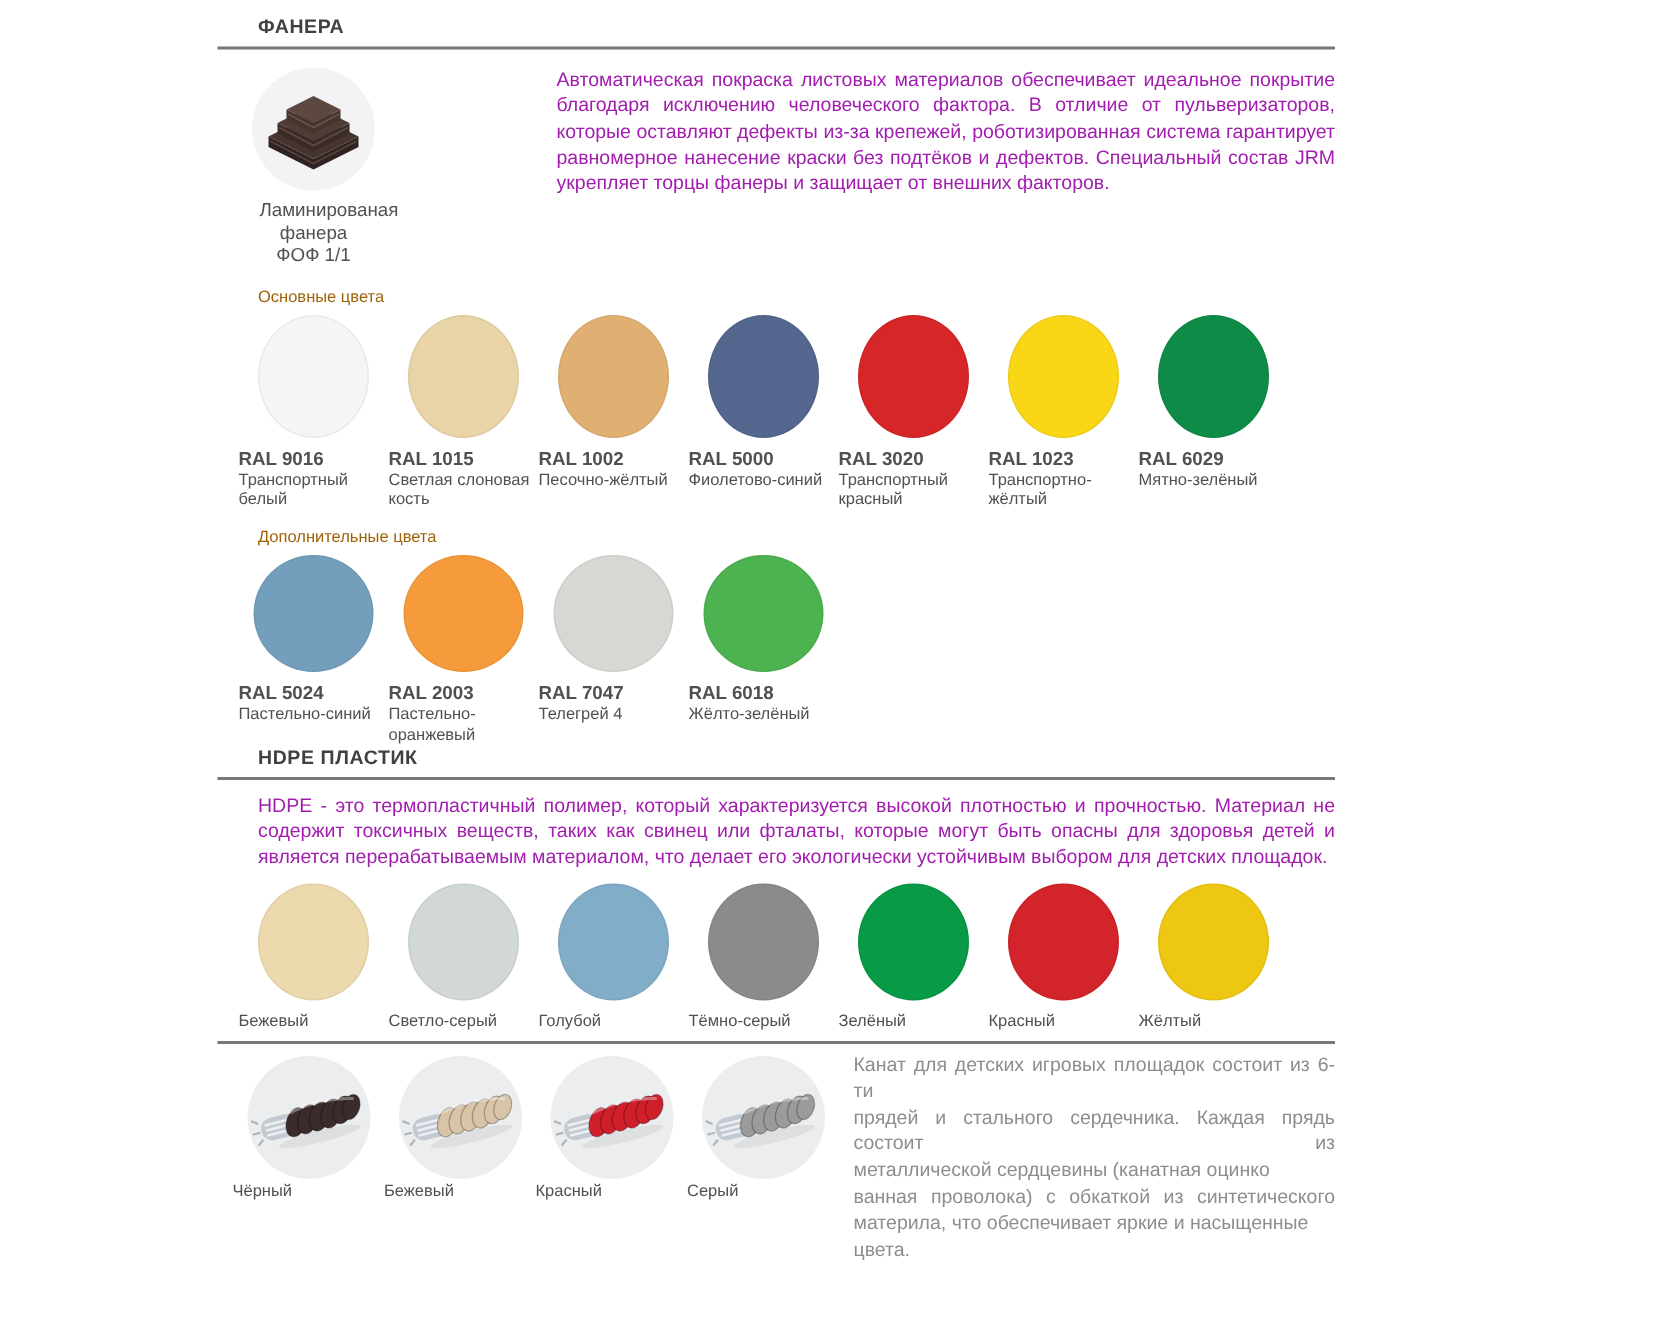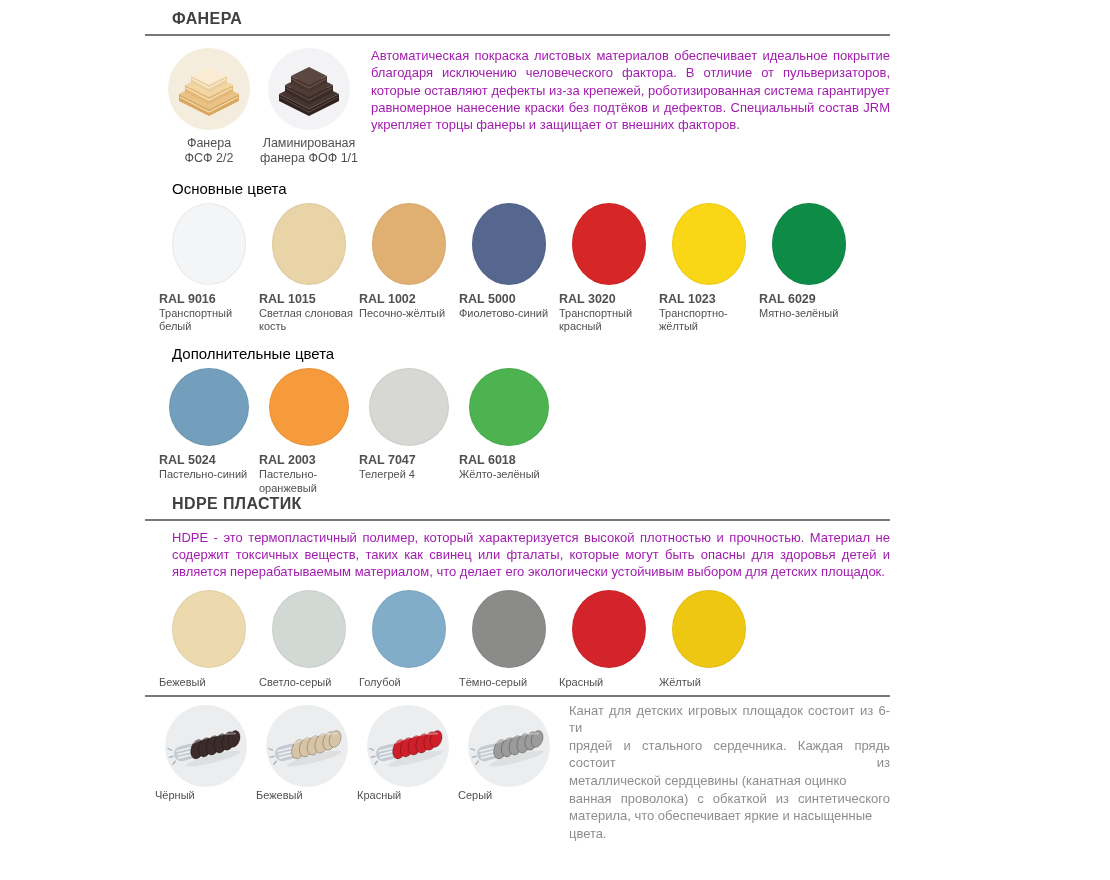--- a/index.html
+++ b/index.html
@@ -1,33 +1,33 @@
 <!DOCTYPE html>
 <html><head>
 <meta charset="utf-8">
 <style>
   html,body{margin:0;padding:0;}
   body{
     width:1110px;height:880px;position:relative;background:#ffffff;
     font-family:"Liberation Sans", sans-serif;overflow:hidden;
   }
   .content{position:absolute;left:145px;top:10px;width:745px;}
-  h2.sec{margin:0 0 0 27px;font-size:16px;font-weight:bold;color:#414042;letter-spacing:.4px;}
+  h2.sec{margin:0 0 0 27px;font-size:13px;font-weight:bold;color:#414042;letter-spacing:.4px;}
   .rule{height:2px;background:#77787b;margin-top:6px;}
   .para{font-size:13px;color:#a21caf;text-align:justify;line-height:1.33;}
   
   .pw-row{display:flex;margin-top:11px;align-items:flex-start;}
   .fig-cells{display:flex;margin-left:14px;width:200px;flex:none;}
   .fig{width:100px;text-align:center;}
   .fig svg{display:block;margin:0 auto;}
   .fig-label{font-size:12.5px;color:#4f5052;line-height:1.2;margin:5px auto 0;}
   .fig:first-child .fig-label{max-width:72px;}
   .pw-para{flex:1;margin-left:12px;}
   
-  .group-label{font-size:15px;color:#000000;margin:14px 0 0 27px;}
+  .group-label{font-size:11px;color:#a16207;margin:14px 0 0 27px;}
   .swatch-row{display:flex;margin-left:14px;margin-top:6px;}
   .cell{width:100px;text-align:left;flex:none;}
   .swatch{margin:0 auto;border-radius:50%;box-shadow:inset 0 0 0 1px rgba(0,0,0,0.05);}
   .swatch.r1{width:74px;height:82px;}
   .swatch.r2{width:80px;height:78px;}
   .swatch.r3{width:74px;height:78px;}
   .ral{font-weight:bold;font-size:12.5px;color:#4f5052;margin-top:7px;}
   .cname{font-size:11px;color:#4f5052;line-height:1.2;margin-top:1px;}
   .cname.single{margin-top:8px;}
   
@@ -49,37 +49,20 @@
 <div class="content">
 
   <h2 class="sec">ФАНЕРА</h2>
   <div class="rule"></div>
 
   <div class="pw-row">
     <div class="fig-cells">
       <div class="fig">
         <span>
           <svg viewBox="0 0 84 84" width="84" height="84" aria-hidden="true">
-            <circle cx="42" cy="42" r="41" fill="#f4eddd"></circle>
-            <polygon points="12,47 42,62 72,47 72,54 42,69 12,54" fill="#d9a860"></polygon>
-            <path d="M13 50 L42 65 L71 50" stroke="#f0dcb4" stroke-width="1.3" fill="none"></path>
-            <polygon points="42,32 72,47 42,62 12,47" fill="#eac285"></polygon>
-            <polygon points="18,38 42,50 66,38 66,45 42,57 18,45" fill="#e3b878"></polygon>
-            <path d="M19 41 L42 53 L65 41" stroke="#f6e5c0" stroke-width="1.3" fill="none"></path>
-            <polygon points="42,26 66,38 42,50 18,38" fill="#f2d6a4"></polygon>
-            <polygon points="24,29 42,38 60,29 60,36 42,45 24,36" fill="#eccf9e"></polygon>
-            <path d="M25 32 L42 41 L59 32" stroke="#faeed4" stroke-width="1.2" fill="none"></path>
-            <polygon points="42,20 60,29 42,38 24,29" fill="#f9ecd2"></polygon>
-          </svg>
-        </span>
-        <div class="fig-label">Фанера ФСФ 2/2</div>
-      </div>
-      <div class="fig">
-        <span>
-          <svg viewBox="0 0 84 84" width="84" height="84" aria-hidden="true">
             <circle cx="42" cy="42" r="41" fill="#f3f3f5"></circle>
             <polygon points="12,47 42,62 72,47 72,54 42,69 12,54" fill="#2f2220"></polygon>
             <path d="M13 50 L42 65 L71 50" stroke="#55423a" stroke-width="1.3" fill="none"></path>
             <polygon points="42,32 72,47 42,62 12,47" fill="#463430"></polygon>
             <polygon points="18,38 42,50 66,38 66,45 42,57 18,45" fill="#3a2b27"></polygon>
             <path d="M19 41 L42 53 L65 41" stroke="#5e4a41" stroke-width="1.3" fill="none"></path>
             <polygon points="42,26 66,38 42,50 18,38" fill="#503c36"></polygon>
             <polygon points="24,29 42,38 60,29 60,36 42,45 24,36" fill="#46342e"></polygon>
             <path d="M25 32 L42 41 L59 32" stroke="#6a544a" stroke-width="1.2" fill="none"></path>
             <polygon points="42,20 60,29 42,38 24,29" fill="#5c4840"></polygon>
@@ -169,20 +152,24 @@
     </div>
     <div class="cell">
       <div class="swatch r3" style="background-color: rgb(130, 173, 201);"></div>
       <div class="cname single">Голубой</div>
     </div>
     <div class="cell">
       <div class="swatch r3" style="background-color: rgb(139, 139, 137);"></div>
       <div class="cname single">Тёмно-серый</div>
     </div>
     <div class="cell">
+      <div class="swatch r3" style="background-color: rgb(8, 154, 71);"></div>
+      <div class="cname single">Зелёный</div>
+    </div>
+    <div class="cell">
       <div class="swatch r3" style="background-color: rgb(211, 36, 43);"></div>
       <div class="cname single">Красный</div>
     </div>
     <div class="cell">
       <div class="swatch r3" style="background-color: rgb(238, 199, 18);"></div>
       <div class="cname single">Жёлтый</div>
     </div>
   </div>
 
   <div class="rule"></div>

